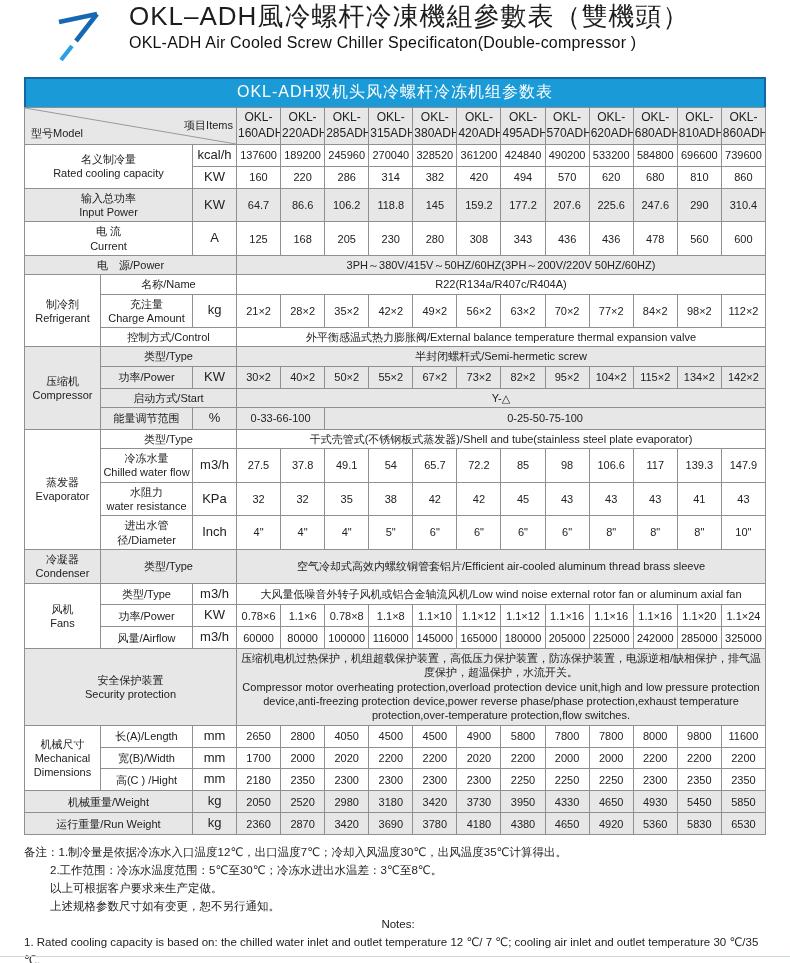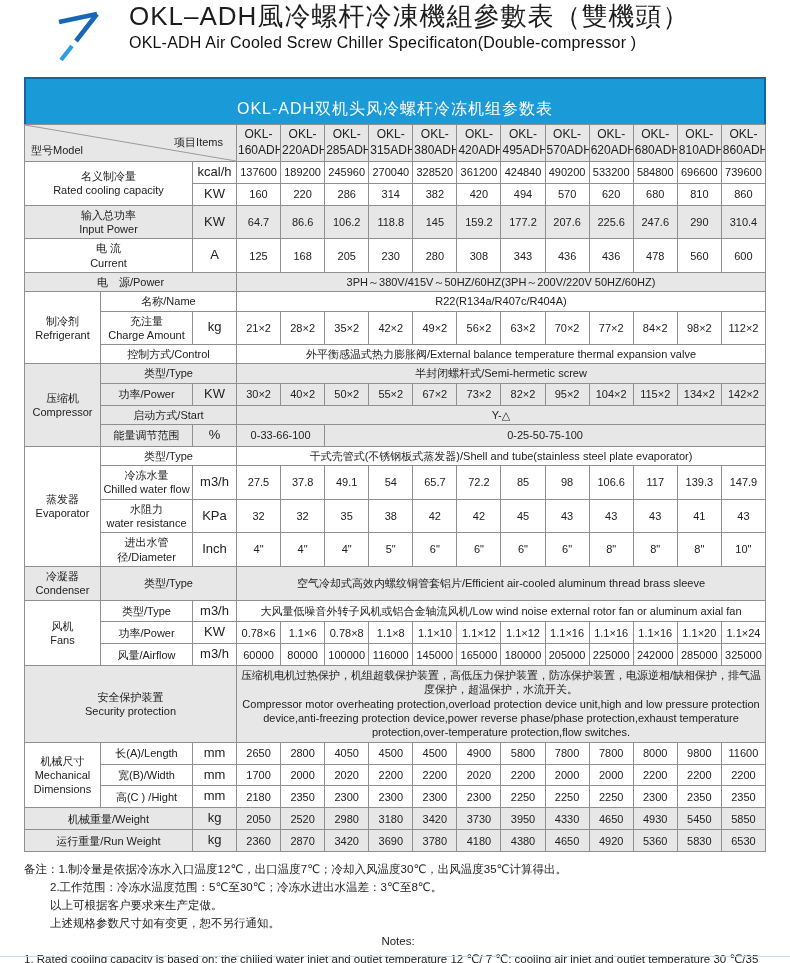--- a/index.html
+++ b/index.html
@@ -19,21 +19,21 @@
     overflow:hidden;
   }
   
   header{display:flex;align-items:flex-start;padding:1px 0 2px 34px;margin-left:15px;}
   .logo{display:inline-block;margin:4px 18px 0 0;}
   .titles .title-cn{font-size:26px;letter-spacing:1px;font-weight:500;line-height:1.2;}
   .titles .title-en{font-size:16px;letter-spacing:0.2px;margin-top:2px;color:#111;}
   
   .caption{
     width:742px;margin:8px auto 0;background:var(--caption-bg);color:#fff;
-    text-align:center;font-size:16px;letter-spacing:1px;padding:20px 0 4px;
+    text-align:center;font-size:16px;letter-spacing:1px;padding:3px 0 4px;
     border:2px solid var(--caption-border);border-bottom:none;
   }
   
   table.spec{
     width:742px;margin:0 auto;border-collapse:collapse;table-layout:fixed;
     font-size:11px;color:#222;
   }
   table.spec td{
     border:1px solid var(--grid);text-align:center;vertical-align:middle;
     padding:2px 1px;line-height:1.3;white-space:pre-line;overflow:hidden;
@@ -44,21 +44,21 @@
   td.label{font-size:11px;}
   td.unit{font-size:13px;}
   td.num{font-size:11px;}
   td.span{font-size:11px;}
   td.block{
     text-align:left;padding:4px 8px 5px;line-height:1.5;font-size:11px;white-space:pre-line;
   }
   td.corner{position:relative;height:37px;padding:0;}
   td.corner .diag{position:absolute;inset:0;width:100%;height:100%;}
   td.corner .c-model{position:absolute;left:6px;bottom:4px;font-size:11px;}
-  td.corner .c-items{position:absolute;right:13px;top:10px;font-size:11px;}
+  td.corner .c-items{position:absolute;right:3px;top:10px;font-size:11px;}
   
   .notes{margin:9px 18px 0 24px;font-size:11.5px;line-height:1.55;color:#222;}
   .note-line{white-space:pre-wrap;}
   .note-line.indent{padding-left:26px;}
   .notes-label{margin-top:1px;text-align:center;}
   .bottom-rule{position:absolute;left:0;right:0;bottom:6px;border-top:1px solid #ccd9e2;}
 </style>
 </head>
 <body>
 

